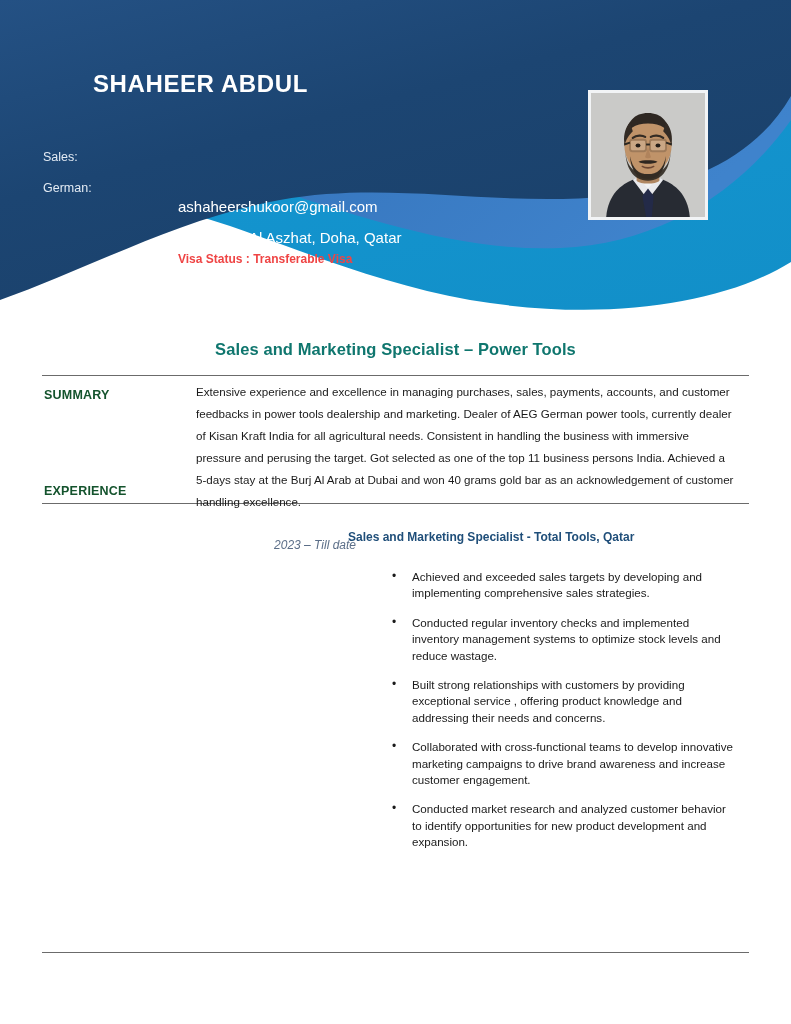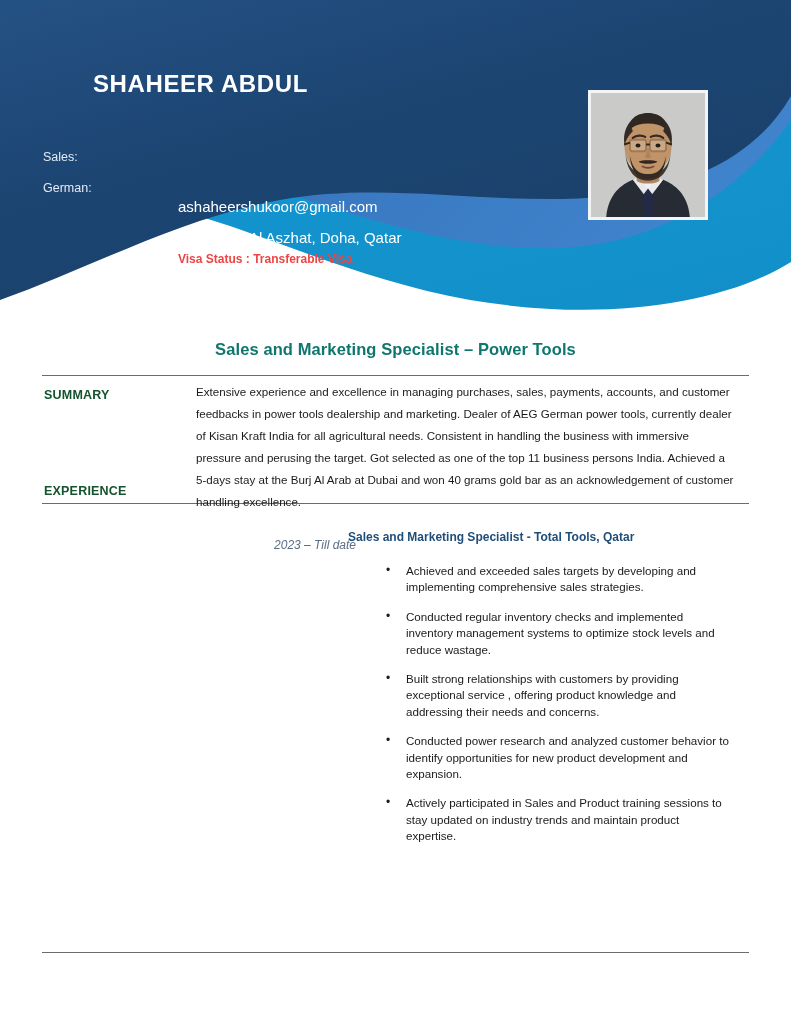--- a/index.html
+++ b/index.html
@@ -170,21 +170,21 @@
     font-weight: bold;
     color: #1f4e79;
     white-space: nowrap;
   }
 
   #exp-bullets {
     position: absolute;
     left: 372px;
     top: 553px;
     width: 350px;
-    margin: 10px;
+    margin: 16px;
     padding: 0;
     list-style: none;
   }
   #exp-bullets li {
     position: relative;
     padding-left: 24px;
     margin-bottom: 13px;
     font-size: 11.6px;
     line-height: 16.4px;
     color: #1a1a1a;
@@ -304,17 +304,17 @@
   <div class="section-heading" id="heading-summary">SUMMARY</div>
   <div id="summary-text">Extensive experience and excellence in managing purchases, sales, payments, accounts, and customer feedbacks in power tools dealership and marketing. Dealer of AEG German power tools, currently dealer of Kisan Kraft India for all agricultural needs. Consistent in handling the business with immersive pressure and perusing the target. Got selected as one of the top 11 business persons India. Achieved a 5-days stay at the Burj Al Arab at Dubai and won 40 grams gold bar as an acknowledgement of customer handling excellence.</div>
 
   <div class="section-heading" id="heading-experience">EXPERIENCE</div>
   <div id="exp-dates">2023 – Till date</div>
   <div id="exp-job-title">Sales and Marketing Specialist - Total Tools, Qatar</div>
   <ul id="exp-bullets">
       <li>Achieved and exceeded sales targets by developing and implementing comprehensive sales strategies.</li>
       <li>Conducted regular inventory checks and implemented inventory management systems to optimize stock levels and reduce wastage.</li>
       <li>Built strong relationships with customers by providing exceptional service , offering product knowledge and addressing their needs and concerns.</li>
-      <li>Conducted power research and analyzed customer behavior to identify opportunities for new product development and expansion.</li>
-      <li>Actively participated in Sales and Product training sessions to stay updated on industry trends and maintain product expertise.</li>
+      <li>Collaborated with cross-functional teams to develop innovative marketing campaigns to drive brand awareness and increase customer engagement.</li>
+      <li>Conducted market research and analyzed customer behavior to identify opportunities for new product development and expansion.</li>
     </ul>
 
 </div>
 
 </body></html>

